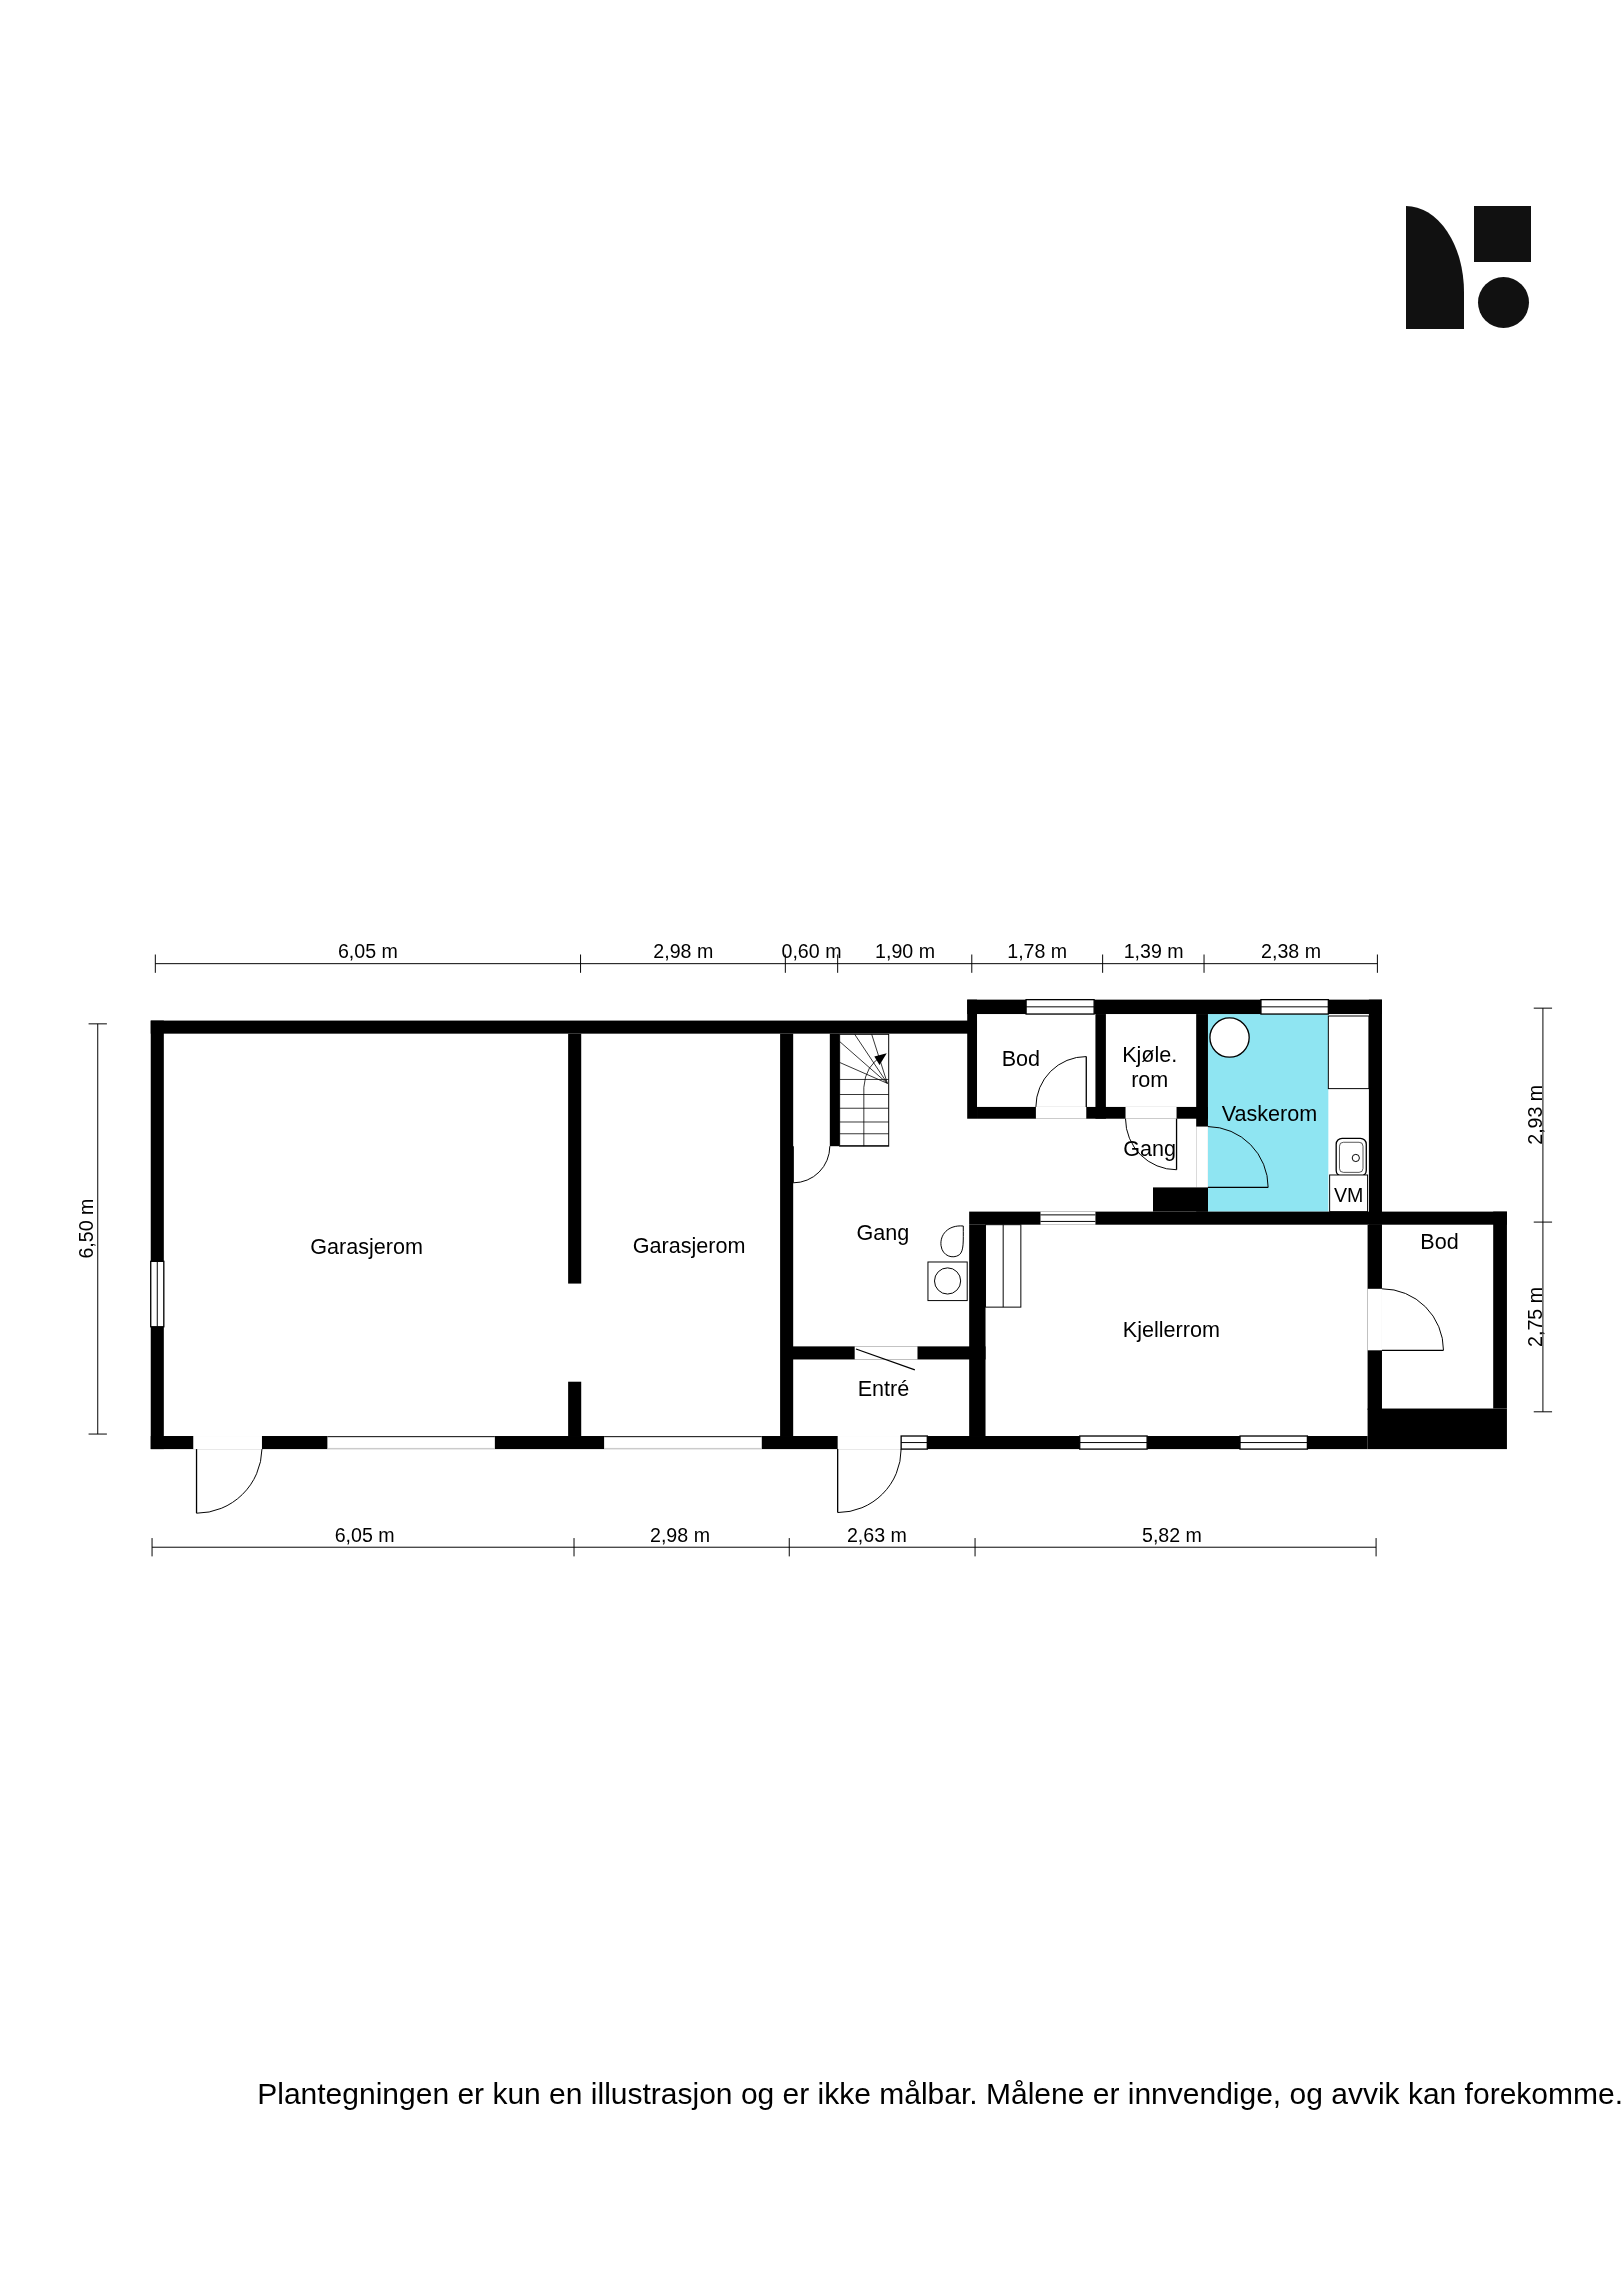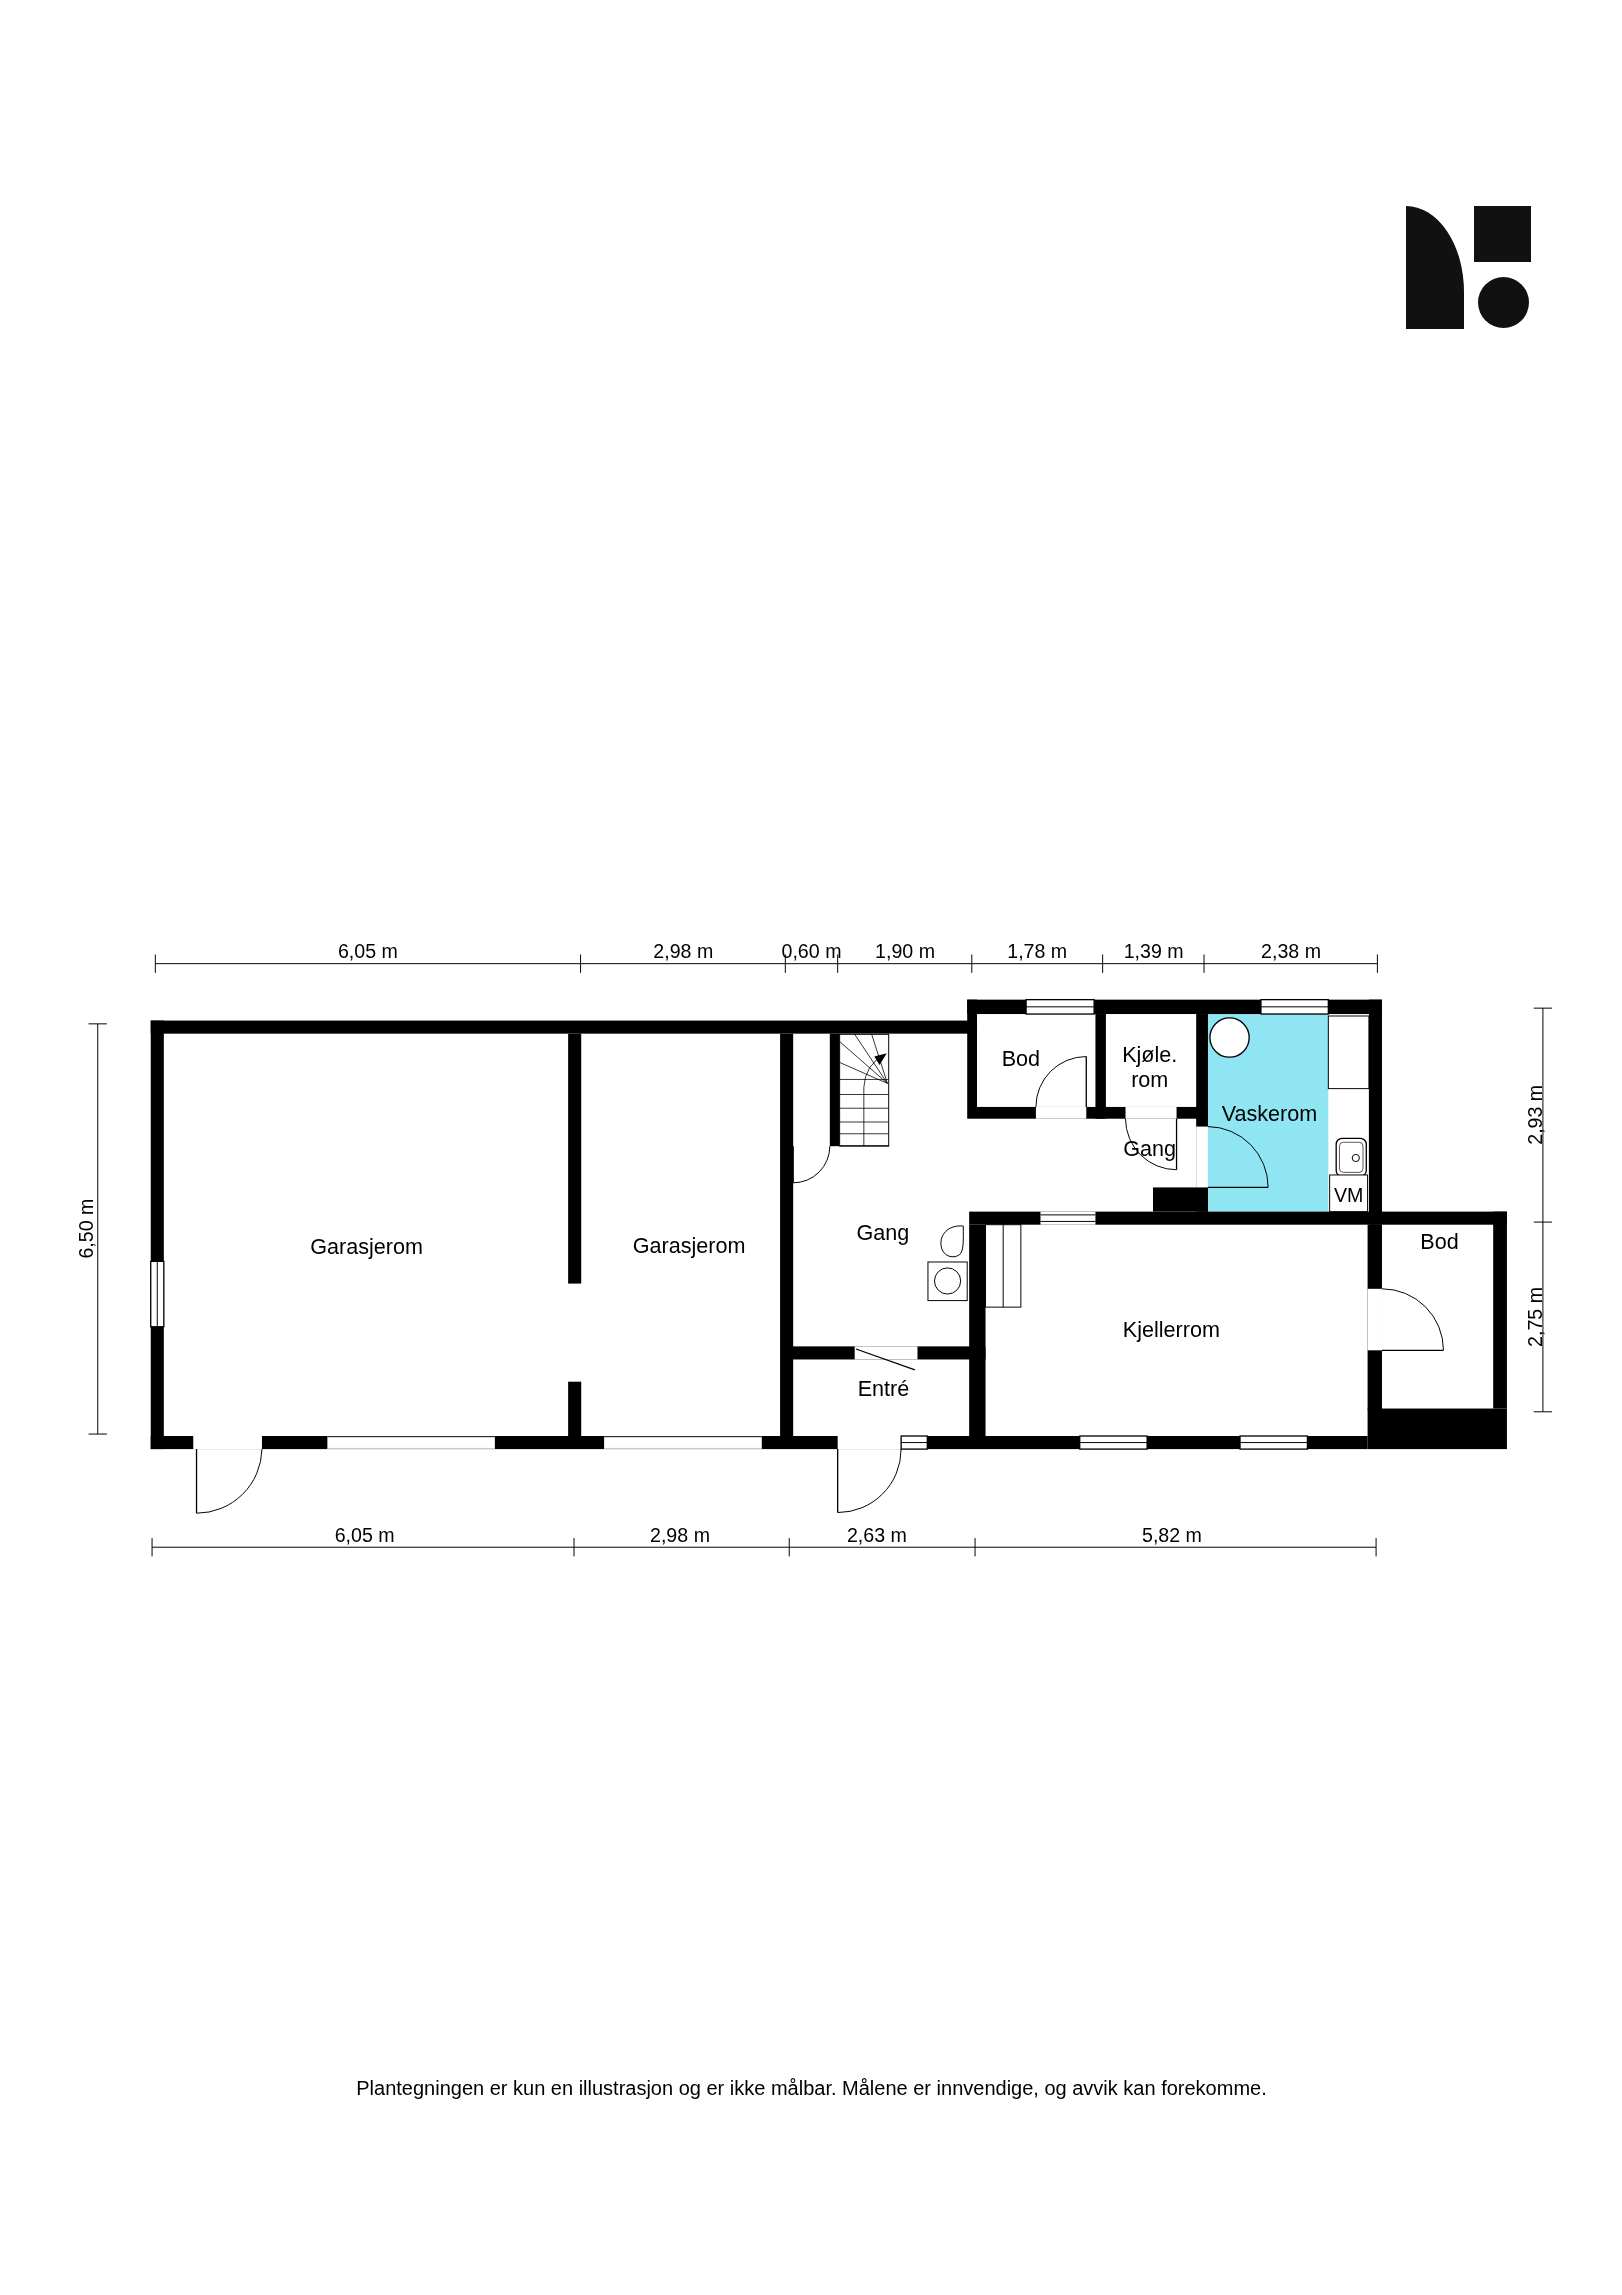--- a/index.html
+++ b/index.html
@@ -7,22 +7,22 @@
         font-family:"Liberation Sans", sans-serif;}
   
   .logo{position:absolute;left:1406px;top:206px;width:125px;height:123px;}
   .logo-pillar{position:absolute;left:0;top:0;width:58px;height:123px;background:#111;
                border-top-right-radius:58px 86px;}
   .logo-square{position:absolute;left:68px;top:0;width:57px;height:56px;background:#111;}
   .logo-circle{position:absolute;left:72px;top:71px;width:51px;height:51px;border-radius:50%;background:#111;}
   
   svg.plan{position:absolute;left:0;top:0;}
   
-  .disclaimer{position:absolute;left:0;top:2077px;width:100%;text-align:center;
-              font-size:20px;color:#000;}
+  .disclaimer{position:absolute;left:0;top:2077px;width:100%;text-align:right;
+              font-size:30px;color:#000;}
 </style>
 </head>
 <body>
 
 <div class="page">
   <div class="logo">
     <div class="logo-pillar"></div>
     <div class="logo-square"></div>
     <div class="logo-circle"></div>
   </div>

